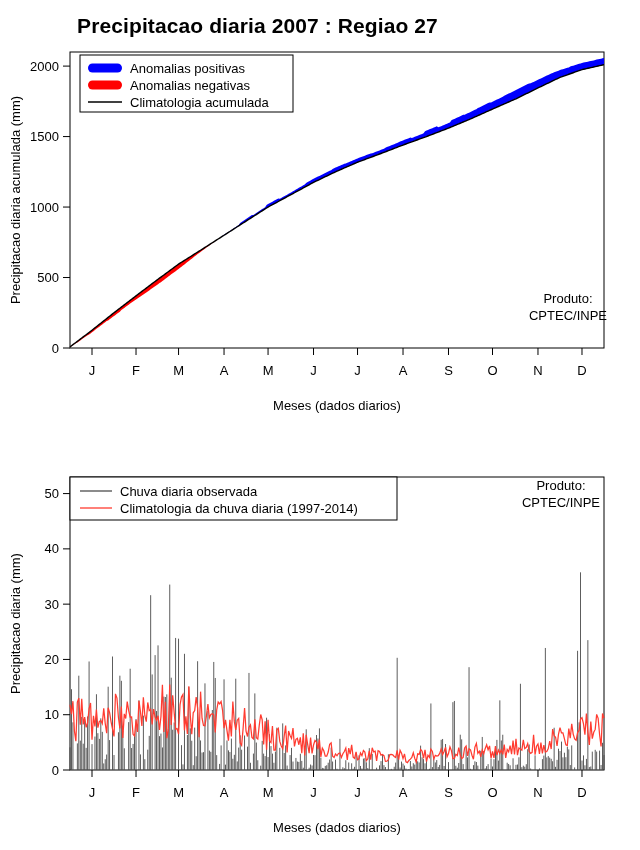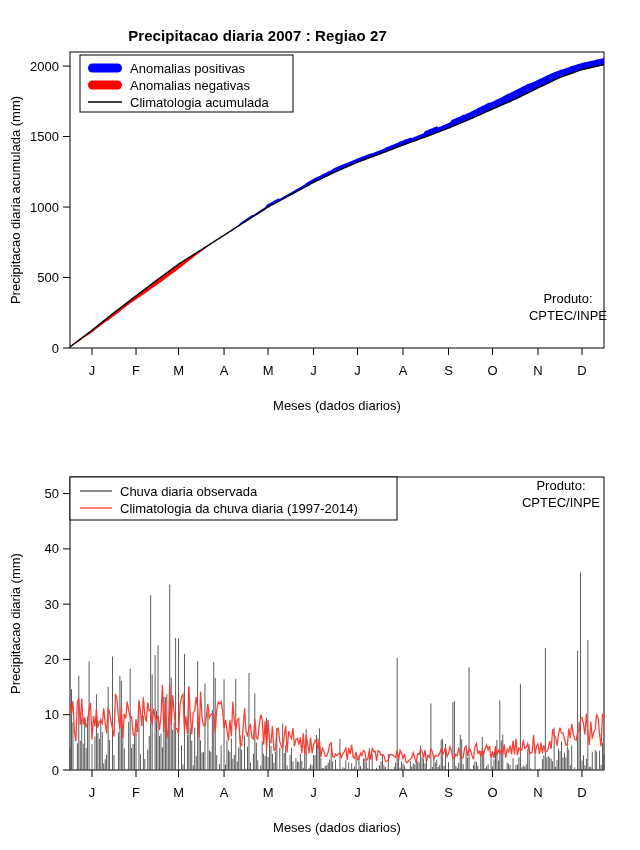--- a/index.html
+++ b/index.html
@@ -27,24 +27,23 @@
   }
   #panel-top { top: 0; height: 430px; }
   #panel-bottom { top: 430px; height: 420px; }
 
   .chart-title {
     position: absolute;
     left: 0;
     top: 14px;
     width: 515px;
     text-align: center;
-    font-size: 15px;
+    font-size: 21px;
     font-weight: bold;
     letter-spacing: 0.1px;
-    margin-top: 13px;
   }
 
   svg { display: block; }
   .tick { stroke: #000; stroke-width: 1; }
   .ticklabel {
     font-family: "Liberation Sans", sans-serif;
     font-size: 13px;
     fill: #000;
   }
   .axislabel {

